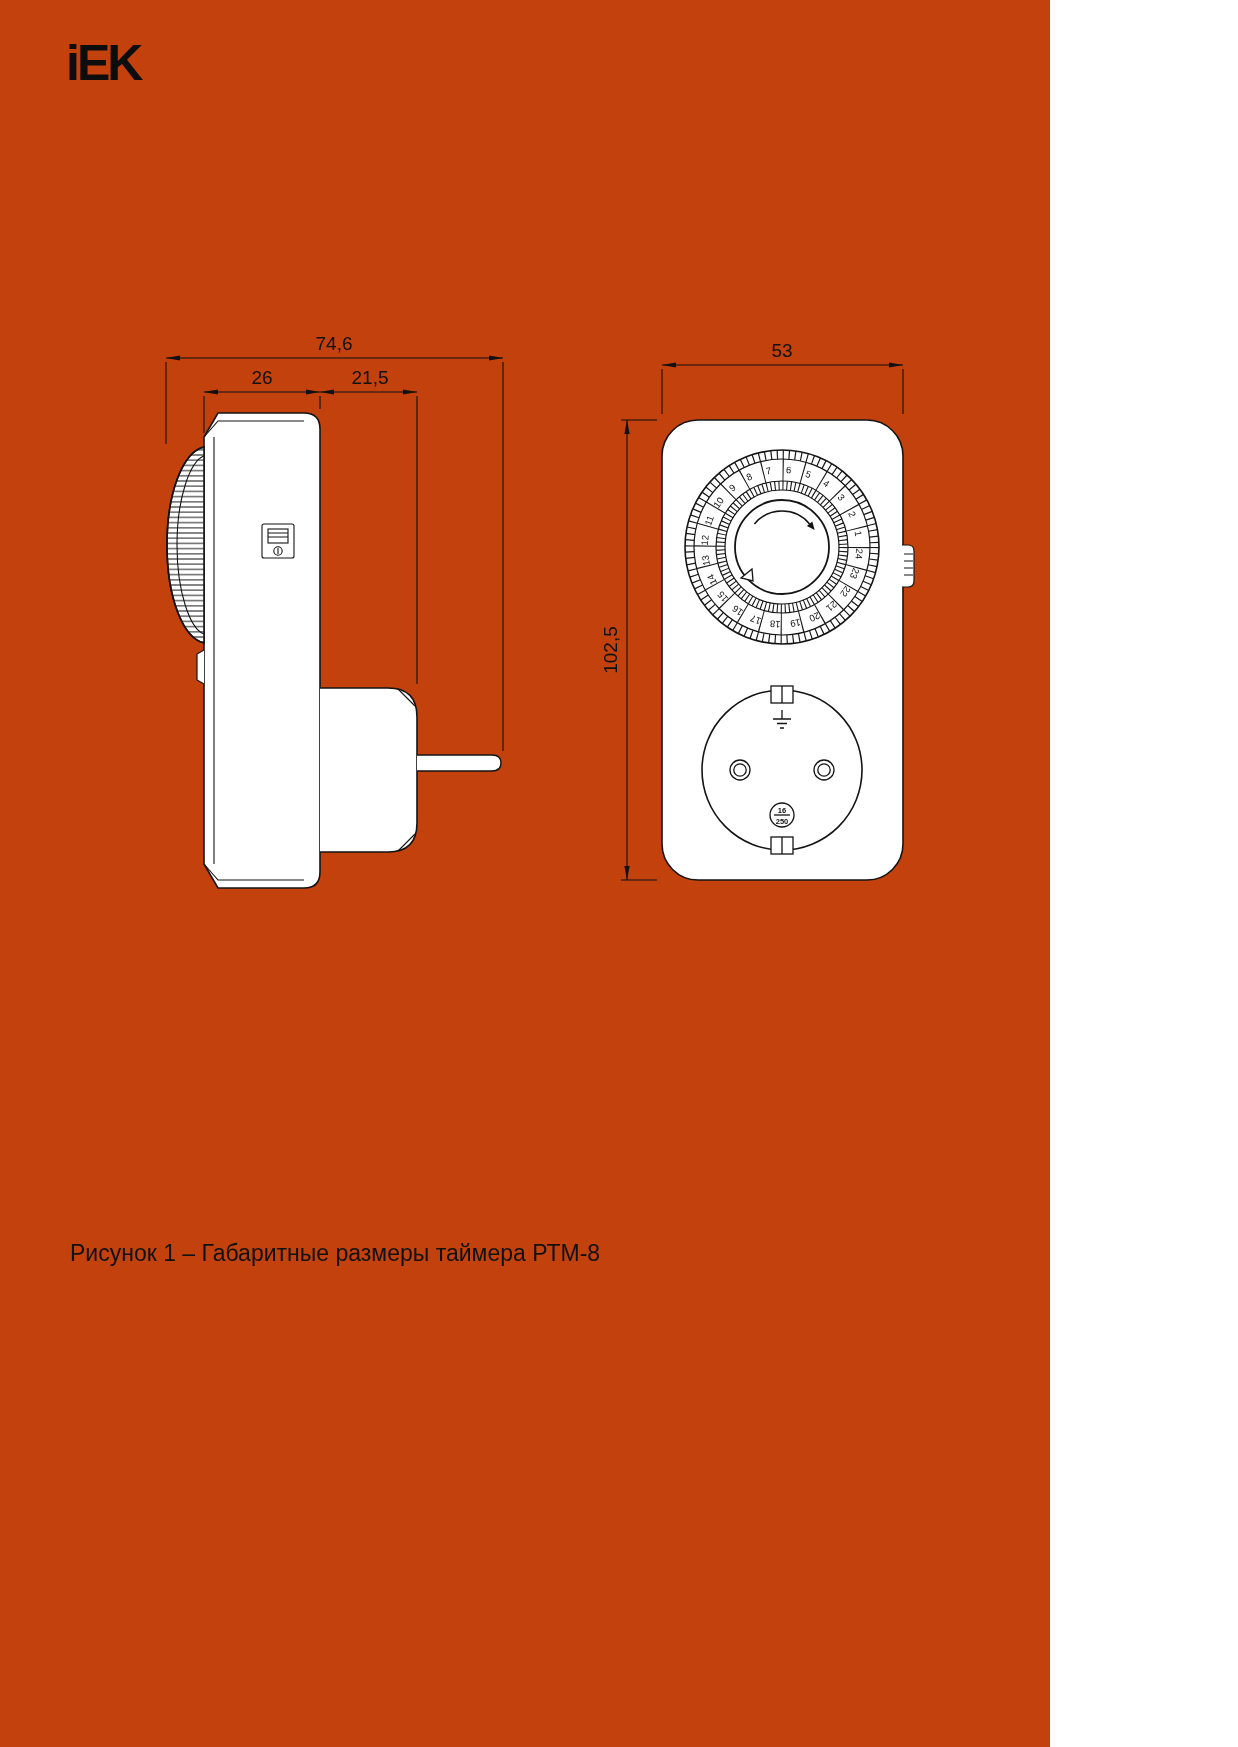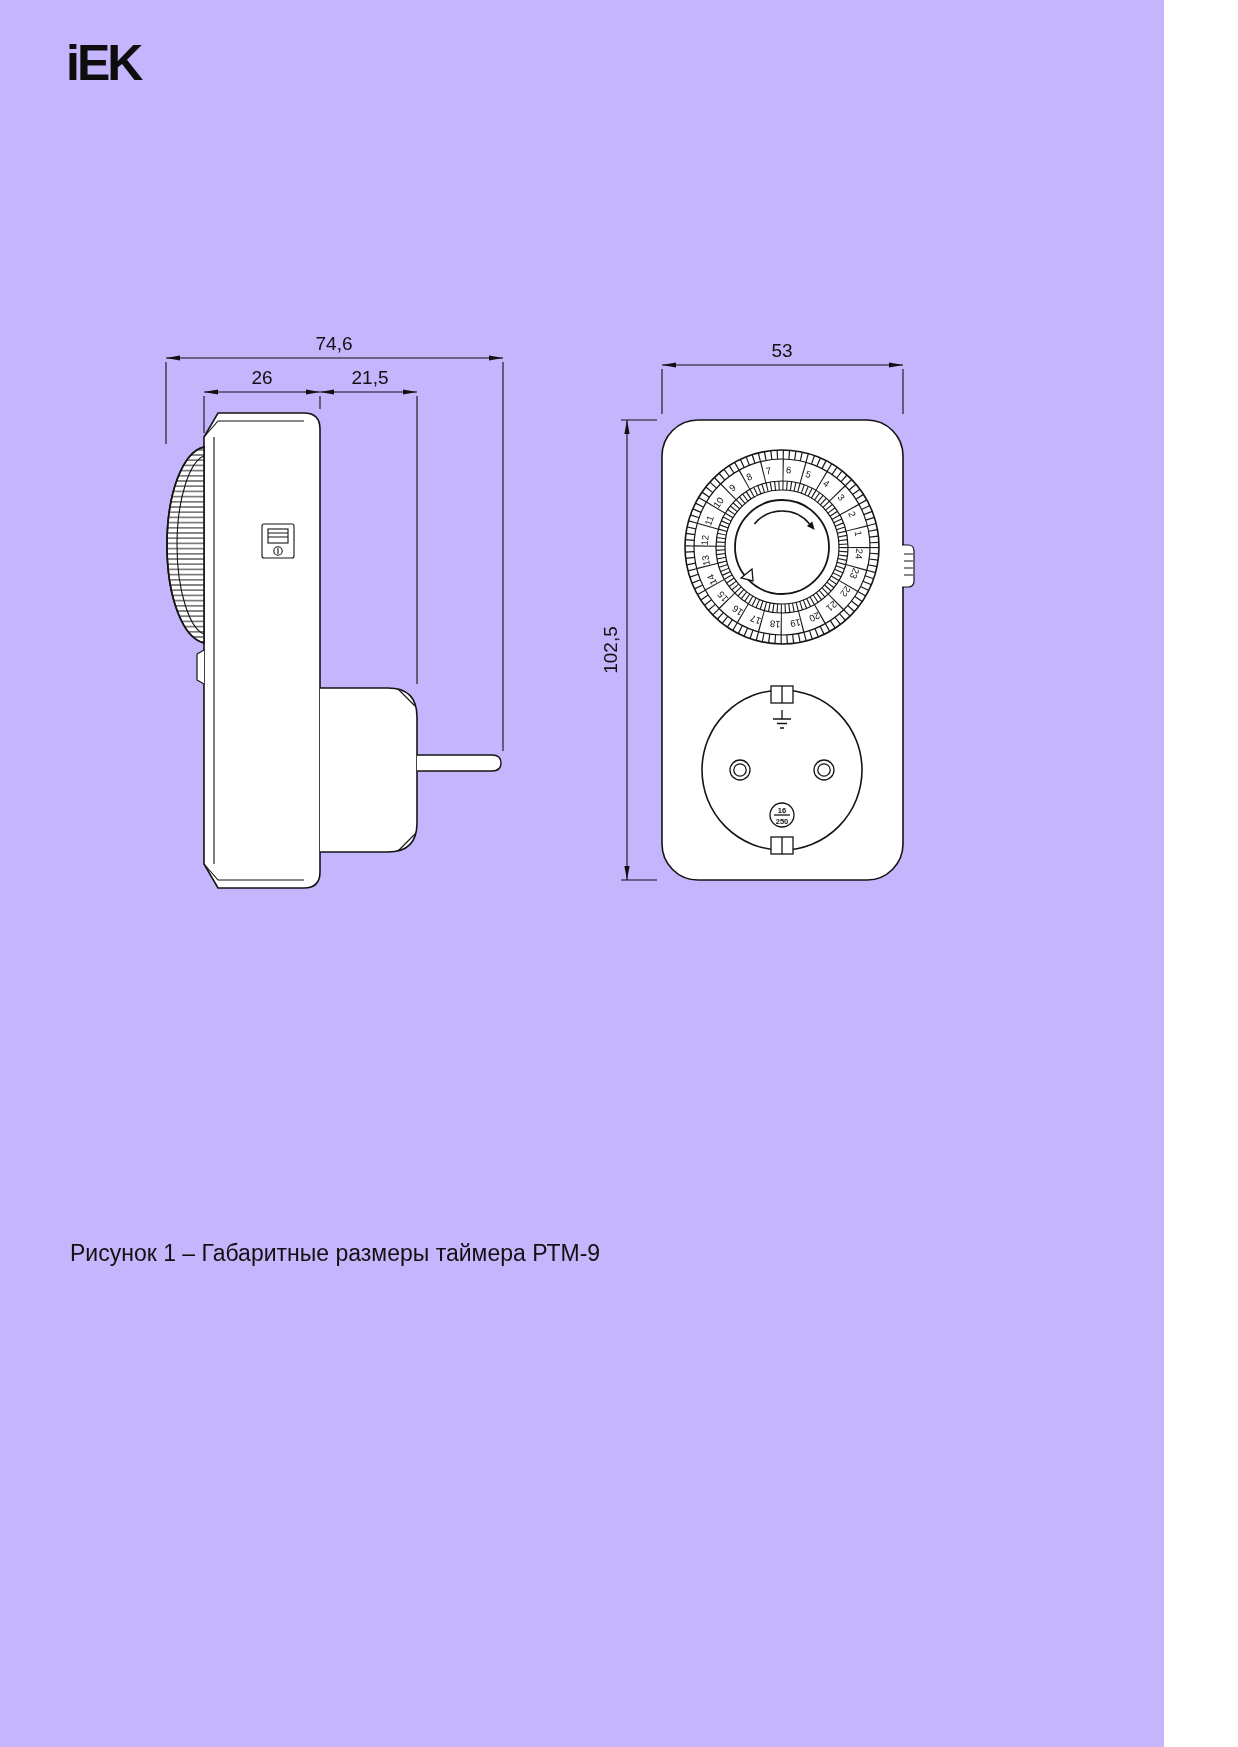--- a/index.html
+++ b/index.html
@@ -1,16 +1,16 @@
 <!DOCTYPE html>
 <html><head>
 <meta charset="utf-8">
 <style>
   html,body{margin:0;padding:0;background:#ffffff;}
-  #page{position:relative;width:1164px;height:1747px;background:#c4b5fd;overflow:hidden;
+  #page{position:relative;width:1050px;height:1747px;background:#c2410c;overflow:hidden;
         font-family:"Liberation Sans", sans-serif;color:#111;}
   .logo{position:absolute;left:66px;top:38px;font-weight:800;font-size:50px;
         letter-spacing:-3px;color:#0d0d0d;line-height:1;}
   .caption{position:absolute;left:70px;top:1240px;font-size:23px;color:#111;}
   svg text{font-family:"Liberation Sans", sans-serif;fill:#111;}
   .dimtxt{font-size:19px;}
   .dialnum{font-size:9.5px;}
   .ratingtxt{font-size:7.5px;font-weight:bold;}
 </style>
 </head>
@@ -158,15 +158,15 @@
       <line x1="903" y1="369" x2="903" y2="414"></line>
 
       <line x1="627" y1="420" x2="627" y2="880" marker-start="url(#arrow)" marker-end="url(#arrow)"></line>
       <line x1="657" y1="420" x2="621" y2="420"></line>
       <line x1="657" y1="880" x2="621" y2="880"></line>
     </g>
     <text class="dimtxt" x="782" y="357" text-anchor="middle">53</text>
     <text class="dimtxt" transform="translate(617,650) rotate(-90)" text-anchor="middle">102,5</text>
   </svg>
 
-  <div class="caption">Рисунок 1 – Габаритные размеры таймера РТМ-9</div>
+  <div class="caption">Рисунок 1 – Габаритные размеры таймера РТМ-8</div>
 
 </div>
 
 </body></html>

